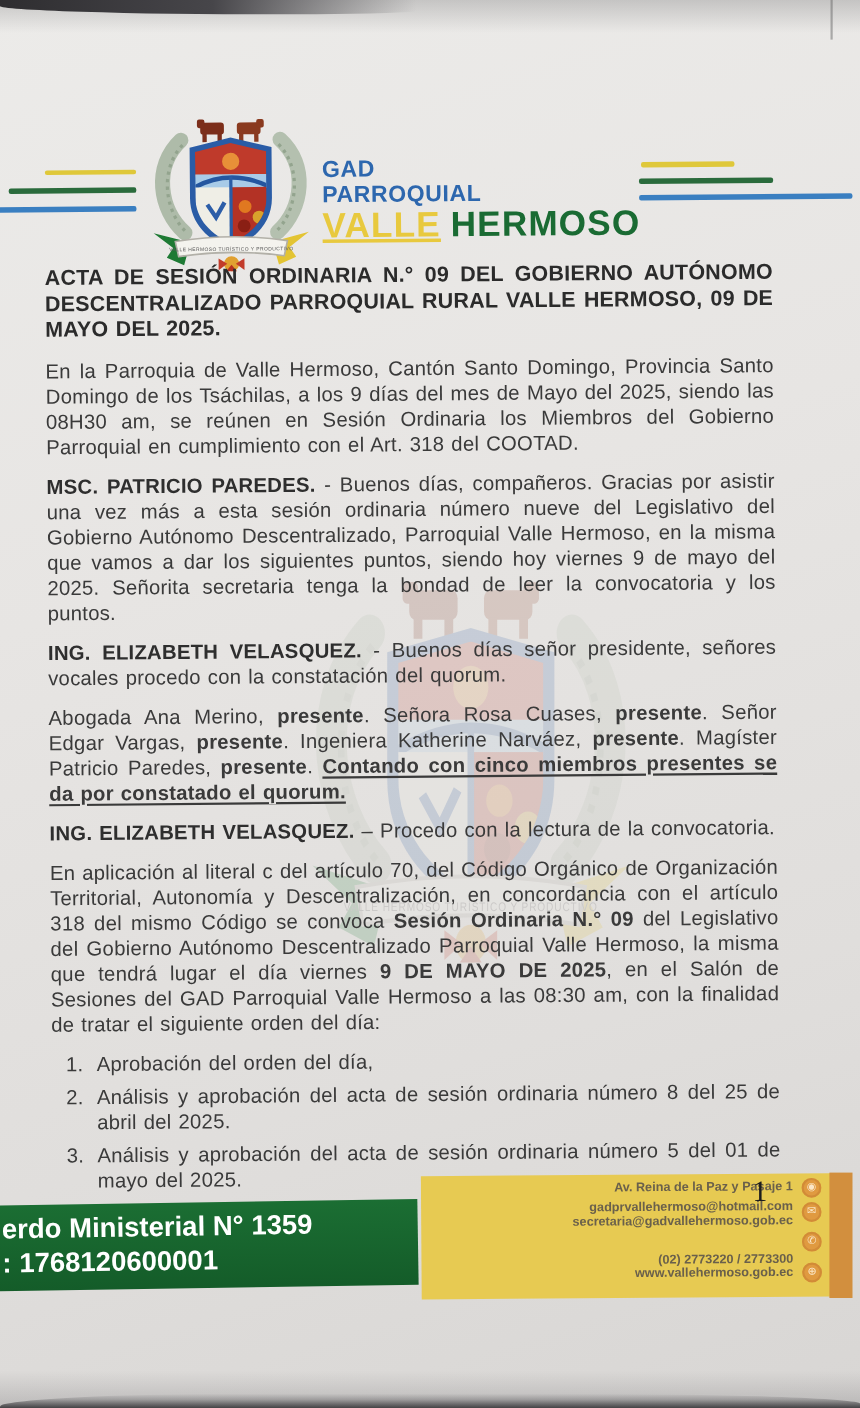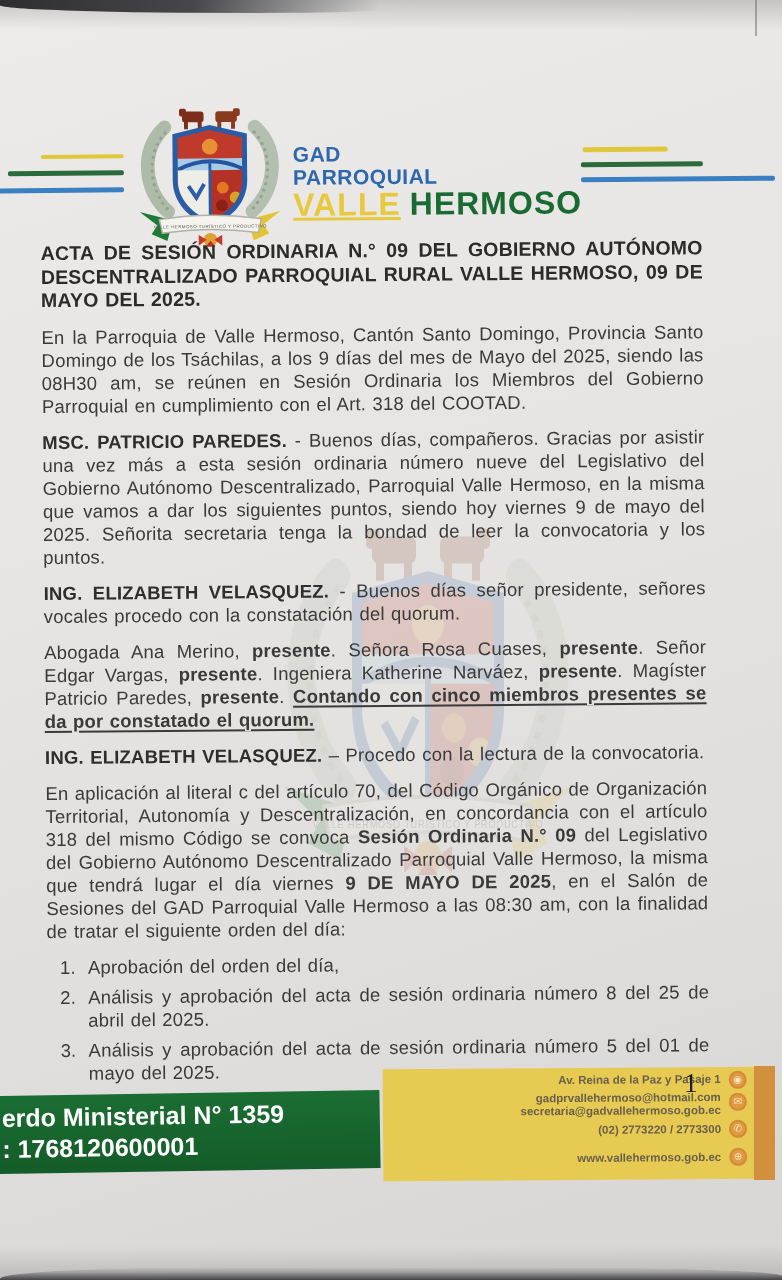--- a/index.html
+++ b/index.html
@@ -188,21 +188,21 @@
   <div class="yellow-band">
     <div class="c-row" style="top:6px;">Av. Reina de la Paz y Pasaje 1</div>
     <div class="c-icon" style="top:4px;">◉</div>
 
     <div class="c-row" style="top:24px;">
       <div>gadprvallehermoso@hotmail.com</div>
       <div>secretaria@gadvallehermoso.gob.ec</div>
     </div>
     <div class="c-icon" style="top:26px;">✉</div>
 
-    <div class="c-row" style="top:56px;">(02) 2773220 / 2773300</div>
+    <div class="c-row" style="top:72px;">(02) 2773220 / 2773300</div>
     <div class="c-icon" style="top:53px;">✆</div>
 
     <div class="c-row" style="top:84px;">www.vallehermoso.gob.ec</div>
     <div class="c-icon" style="top:81px;">⊕</div>
   </div>
 
   <div class="orange-strip"></div>
 
   <div class="pageno">1</div>
 

